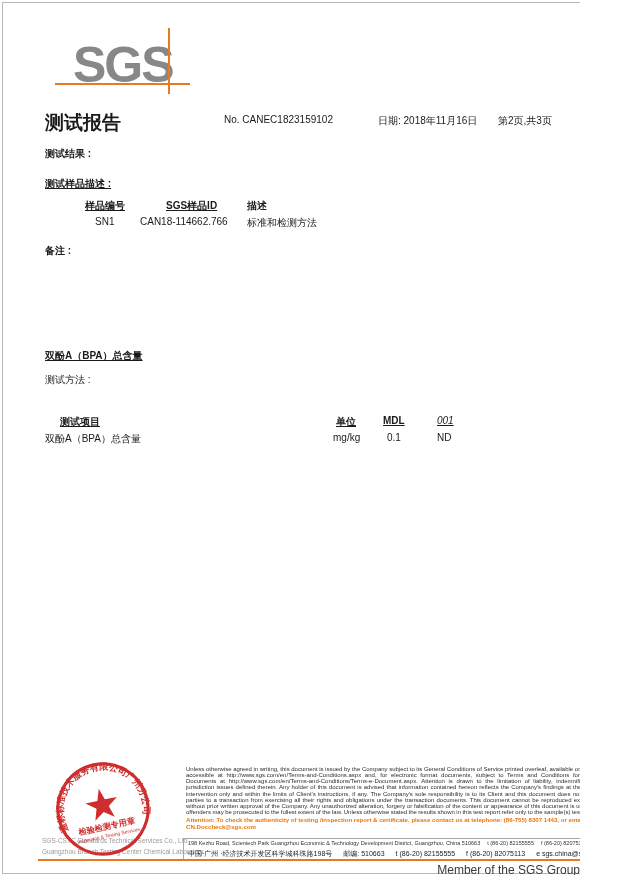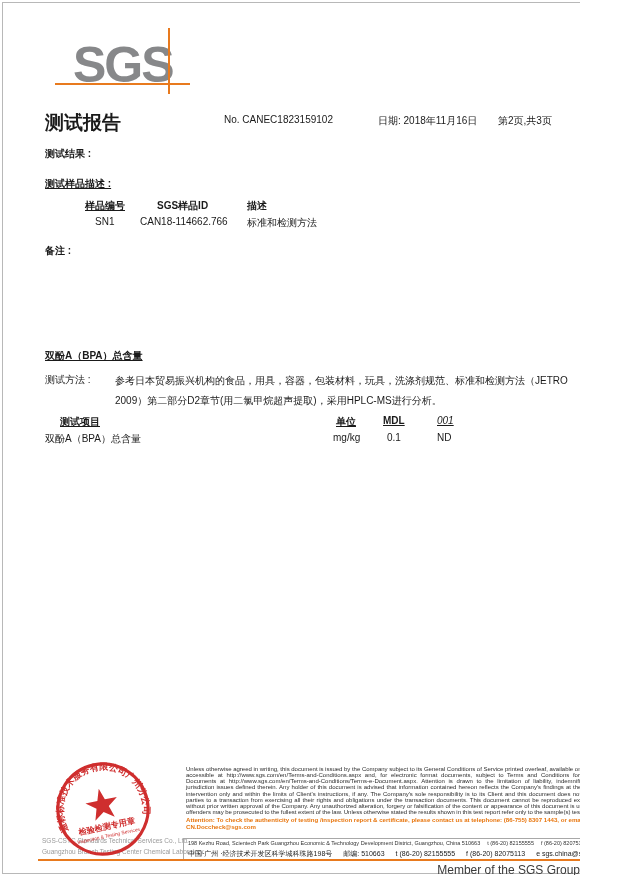--- a/index.html
+++ b/index.html
@@ -46,31 +46,30 @@
 
   <div class="abs title" style="left:45px; top:110px;">测试报告</div>
   <div class="abs h10" style="left:224px; top:114px;">No. CANEC1823159102</div>
   <div class="abs h10" style="left:378px; top:114px;">日期: 2018年11月16日</div>
   <div class="abs h10" style="left:498px; top:114px;">第2页,共3页</div>
 
   <div class="abs h10 b" style="left:45px; top:147px;">测试结果 :</div>
   <div class="abs h10 b u" style="left:45px; top:177px;">测试样品描述 :</div>
 
   <div class="abs h10 b" style="left:85px; top:199px;text-decoration:underline;">样品编号</div>
-  <div class="abs h10 b" style="left:157px; top:199px;">SGS样品ID</div>
+  <div class="abs h10 b" style="left:166px; top:199px;text-decoration:underline;">SGS样品ID</div>
   <div class="abs h10 b" style="left:247px; top:199px;">描述</div>
   <div class="abs h10" style="left:95px; top:216px;">SN1</div>
   <div class="abs h10" style="left:140px; top:216px;">CAN18-114662.766</div>
   <div class="abs h10" style="left:247px; top:216px;">标准和检测方法</div>
 
   <div class="abs h10 b" style="left:45px; top:244px;">备注 :</div>
 
   <div class="abs h10 b u" style="left:45px; top:349px;">双酚A（BPA）总含量</div>
   <div class="abs h10" style="left:45px; top:373px;">测试方法 :</div>
-  <div class="abs method-text" style="left:115px; top:371px; width:478px;">参考日本贸易振兴机构的食品，用具，容器，包装材料，玩具，洗涤剂规范、标准和检测方法（JETRO 2009）第二部分D2章节(用二氯甲烷超声提取)，采用HPLC-MS进行分析。</div>
 
   <div class="abs h10 b u" style="left:60px; top:415px;">测试项目</div>
   <div class="abs h10 b u" style="left:336px; top:415px;">单位</div>
   <div class="abs h10 b u" style="left:383px; top:415px;">MDL</div>
   <div class="abs h10 u i" style="left:437px; top:415px;">001</div>
   <div class="abs h10" style="left:45px; top:432px;">双酚A（BPA）总含量</div>
   <div class="abs h10" style="left:333px; top:432px;">mg/kg</div>
   <div class="abs h10" style="left:387px; top:432px;">0.1</div>
   <div class="abs h10" style="left:437px; top:432px;">ND</div>
 

